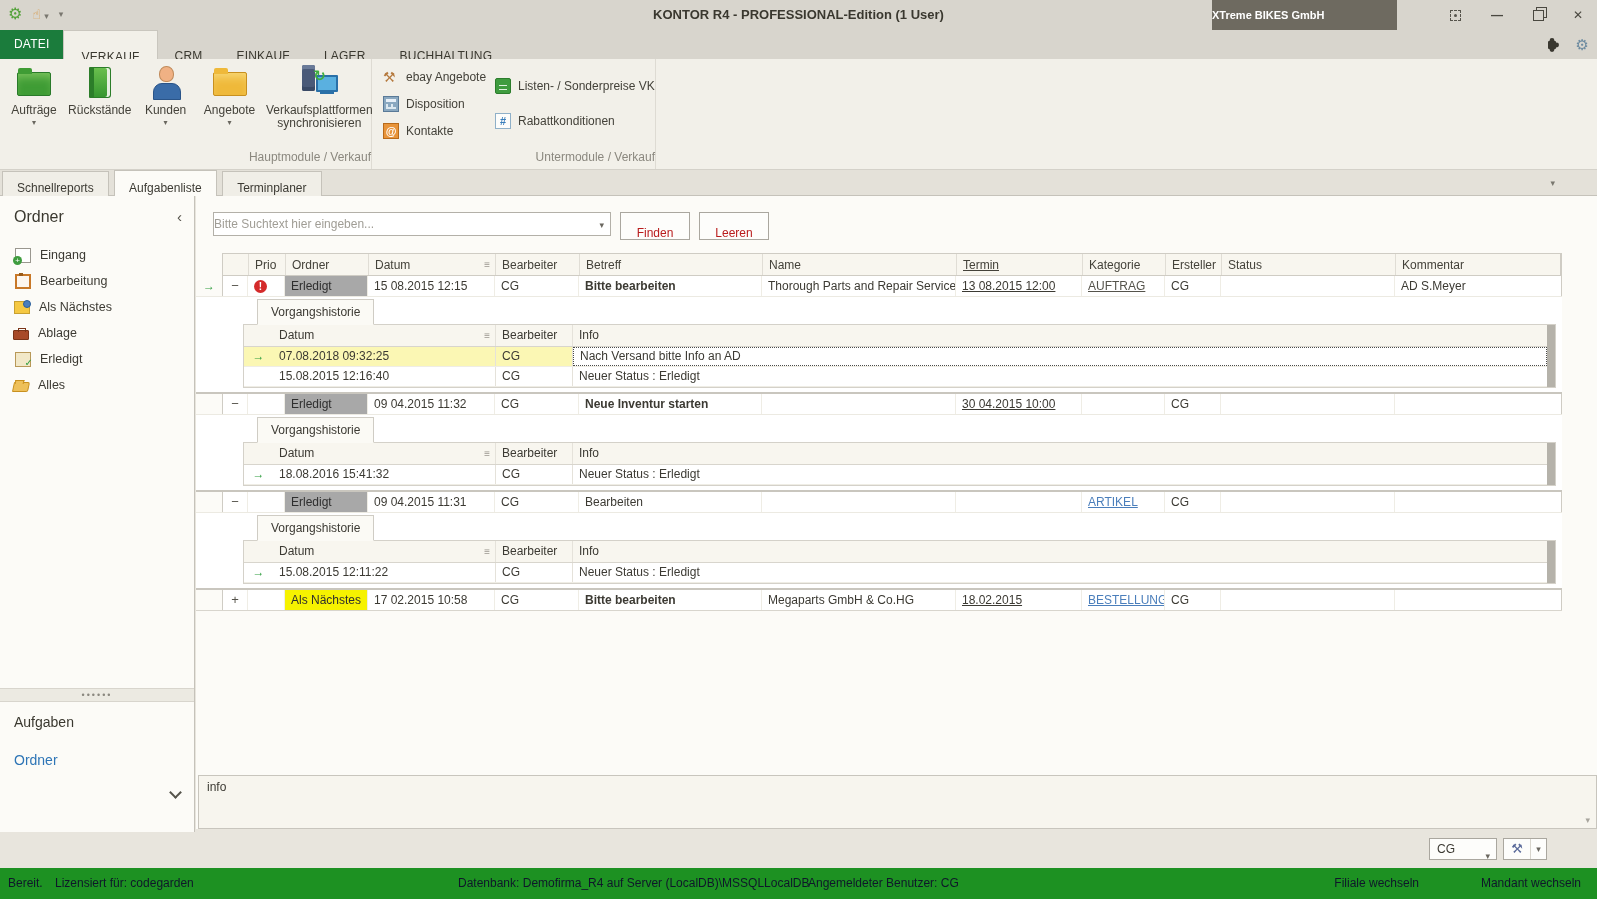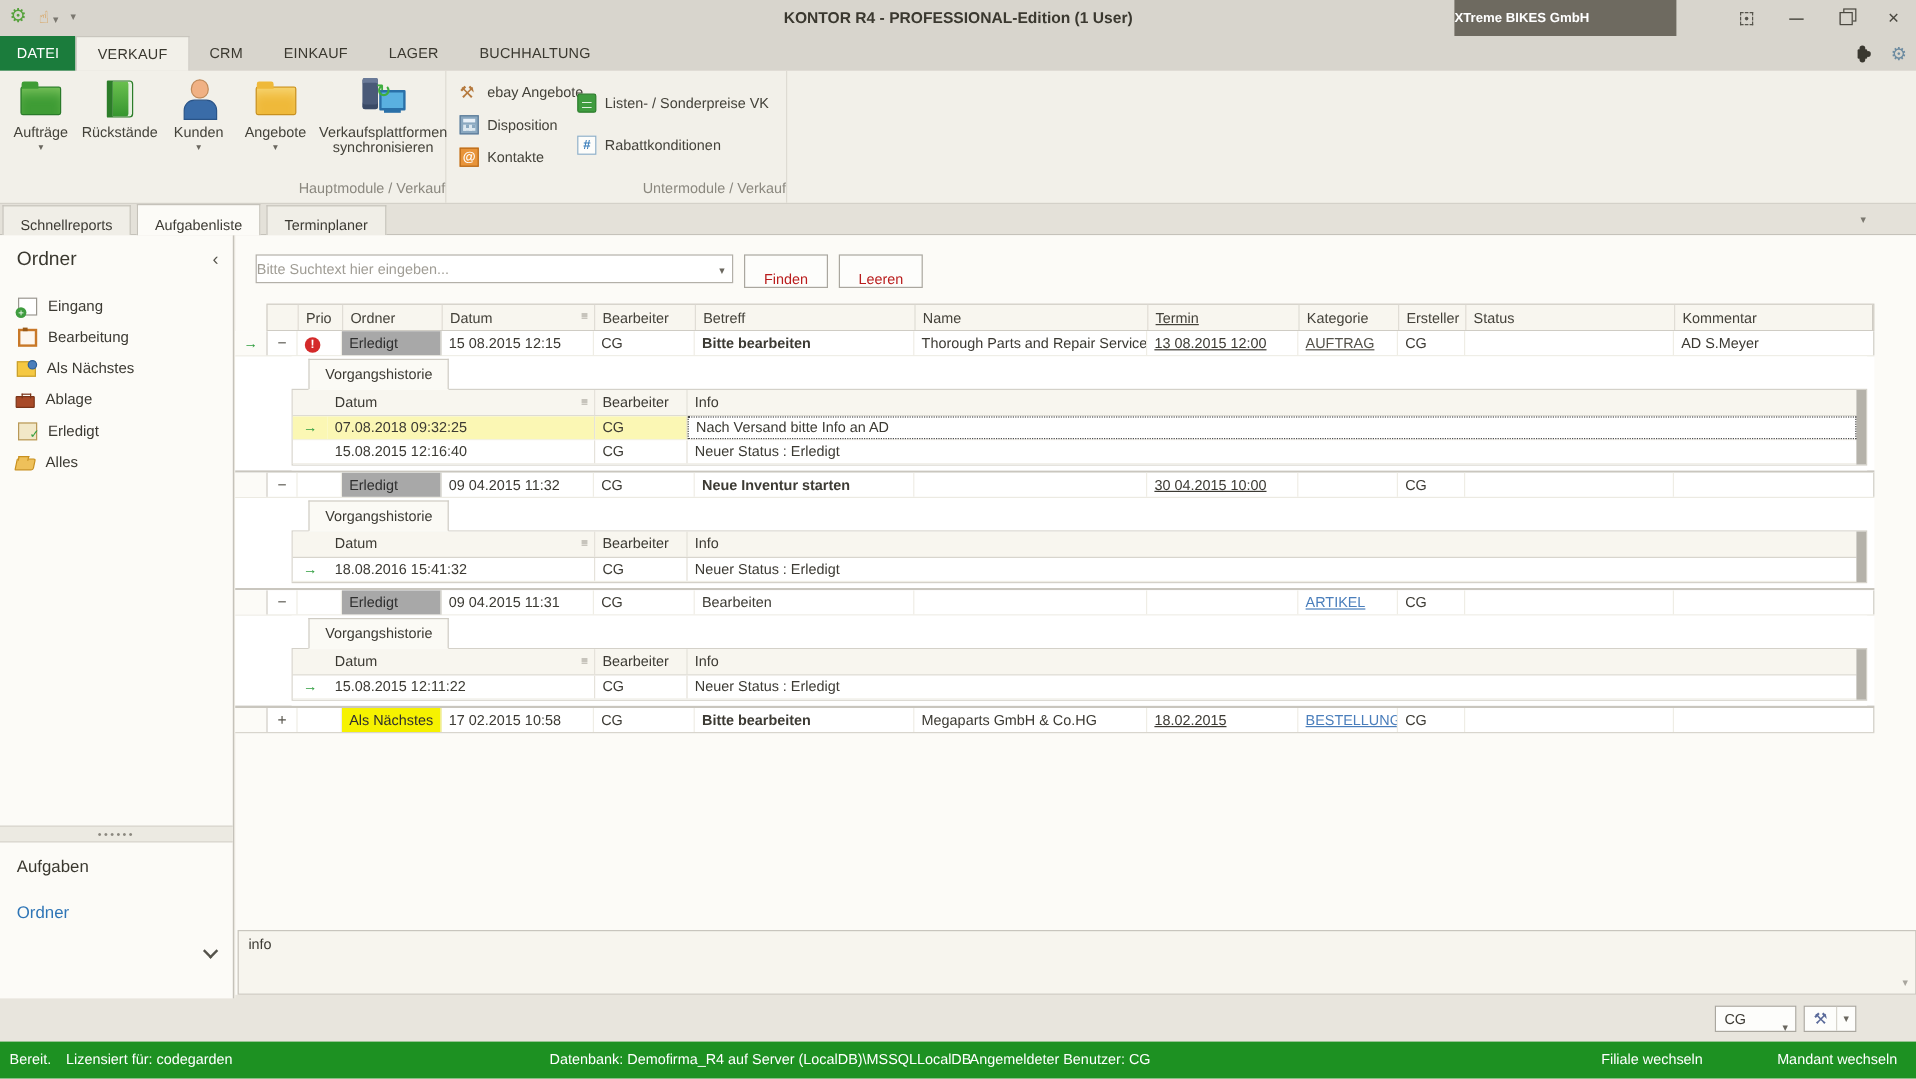--- a/index.html
+++ b/index.html
@@ -20,21 +20,21 @@
   .wb-frame { width:11px; height:11px; border:1px dashed #56544c; position:relative; }
   .wb-frame::after { content:""; position:absolute; left:3px; top:3px; width:3px; height:3px; background:#56544c; border-radius:50%; }
   .wb-min { font-weight:bold; }
   .wb-restore { width:10px; height:10px; border:1px solid #4a4840; position:relative; background:#d8d5cd; }
   .wb-restore::before { content:""; position:absolute; left:2px; top:-4px; width:9px; height:9px; border:1px solid #4a4840; }
   .wb-restore::after { content:""; position:absolute; left:-1px; top:-1px; width:9px; height:9px; background:#d8d5cd; border:1px solid #4a4840; }
 
   
   .menurow { position:absolute; top:30px; left:0; width:100%; height:29px; background:#d8d5cd; }
   .mtabs { display:flex; height:29px; align-items:stretch; }
-  .mtab { padding:0 17px; line-height:29px; font-size:12px; color:#3a382f; letter-spacing:.2px; }
+  .mtab { padding:12px 17px; line-height:29px; font-size:12px; color:#3a382f; letter-spacing:.2px; }
   .mtab.file { background:#1b7c3c; color:#fff; padding:0 14px; }
   .mtab.active { background:#f2f0e9; border:1px solid #c9c6be; border-bottom:none; }
   .menu-right { position:absolute; right:8px; top:6px; display:flex; gap:16px; align-items:center; }
   .puzzle-svg { width:16px; height:16px; }
   .top-gear { color:#6d8ba0; font-size:15px; }
 
   
   .ribbon { position:absolute; top:59px; left:0; width:100%; height:111px; background:#f2f0e9; border-bottom:1px solid #d4d1c9; }
   .rgroup { position:absolute; top:0; height:100%; border-right:1px solid #dedbd3; }
   .rgroup1 { left:0; width:372px; }
@@ -59,21 +59,21 @@
   .bi-person::before { content:""; position:absolute; left:10px; top:2px; width:13px; height:14px; border-radius:50% 50% 45% 45%; background:#f0b184; border:1px solid #c08a5a; }
   .bi-person::after { content:""; position:absolute; left:4px; bottom:0; width:26px; height:15px; border-radius:9px 9px 0 0; background:#3a6ca8; border:1px solid #2a5488; }
 
   .bi-sync { position:absolute; left:0; top:0; width:40px; height:36px; }
   .bi-sync::before { content:""; position:absolute; left:3px; top:1px; width:13px; height:26px; background:#4a5a78; border-radius:2px; box-shadow:inset 0 4px 0 #6a7a98, inset 0 -4px 0 #3a4a66; }
   .bi-sync::after { content:""; position:absolute; right:1px; bottom:8px; width:18px; height:13px; background:#5ab0e0; border:2px solid #2a70a8; border-radius:1px; box-shadow:0 6px 0 -4px #2a70a8; }
   .sync-arrows { position:absolute; left:14px; top:3px; color:#3fae3f; font-size:15px; font-weight:bold; }
 
   .smallcol { position:absolute; top:0; }
   .smallcol1 { left:11px; }
-  .smallcol2 { left:109px; }
+  .smallcol2 { left:123px; }
   .smallbtn { display:flex; align-items:center; gap:7px; height:18px; margin-bottom:9px; white-space:nowrap; color:#44423a; }
   .smallcol1 .smallbtn:first-child { margin-top:9px; }
   .smallcol2 .smallbtn:first-child { margin-top:18px; }
   .smallcol2 .smallbtn + .smallbtn { margin-top:17px; }
   .si { width:16px; height:16px; position:relative; flex:0 0 16px; }
   .si-gavel { color:#b5793d; font-size:14px; line-height:16px; }
   .si-calc { background:#8aa8c0; border:1px solid #5a7a98; }
   .si-calc::after { content:""; position:absolute; left:2px; top:2px; right:2px; height:3px; background:#e8f0f8; }
   .si-calc::before { content:""; position:absolute; left:2px; top:7px; right:2px; bottom:2px;
      background:repeating-linear-gradient(90deg,#dce8f0 0 2px,transparent 2px 5px),repeating-linear-gradient(0deg,#dce8f0 0 2px,transparent 2px 5px); }
@@ -173,21 +173,21 @@
   .infopanel { position:absolute; left:2px; right:0; top:579px; height:54px; background:#f7f5ee; border:1px solid #c8c5bd; padding:4px 8px; color:#3c3a33; }
   .info-scroll { position:absolute; right:6px; bottom:3px; color:#a8a59d; font-size:9px; }
   .bottomstrip { position:absolute; left:0; right:0; top:633px; height:39px; background:#e8e5dd; }
   .usercombo { position:absolute; right:100px; top:9px; width:68px; height:22px; background:#fdfdfb; border:1px solid #aaa79f; line-height:20px; padding:0 7px; }
   .usercombo .caret { position:absolute; right:6px; top:7px; font-size:9px; color:#6a675f; }
   .toolsbtn { position:absolute; right:50px; top:9px; width:44px; height:22px; background:#fdfdfb; border:1px solid #aaa79f; display:flex; }
   .toolsbtn .tico { flex:1; text-align:center; color:#5a6a9a; font-size:13px; line-height:20px; border-right:1px solid #d8d5cd; }
   .toolsbtn .tcaret { width:15px; text-align:center; font-size:9px; color:#6a675f; line-height:20px; }
 
   
-  .statusbar { position:absolute; left:0; bottom:0; width:100%; height:31px; background:#1d9122; color:#ffffff; }
+  .statusbar { position:absolute; left:0; bottom:0; width:100%; height:31px; background:#1d9122; color:#0f172a; }
   .sb-it { position:absolute; top:0; line-height:31px; font-size:12px; white-space:nowrap; }
 </style>
 </head>
 <body>
 
 <div class="app">
 
   <div class="titlebar">
     <div class="qat">
       <span class="app-gear">⚙</span>

